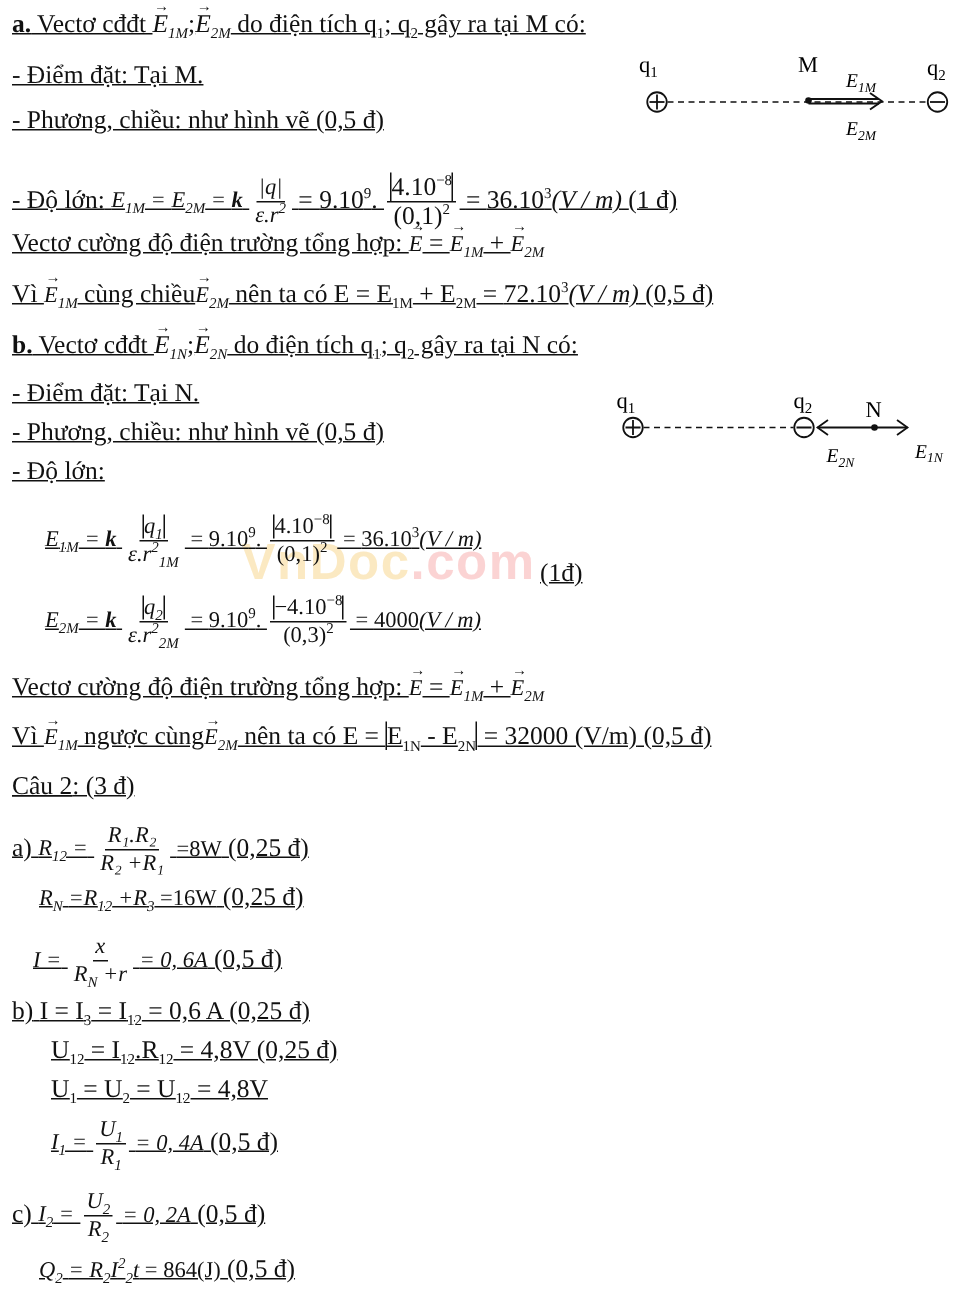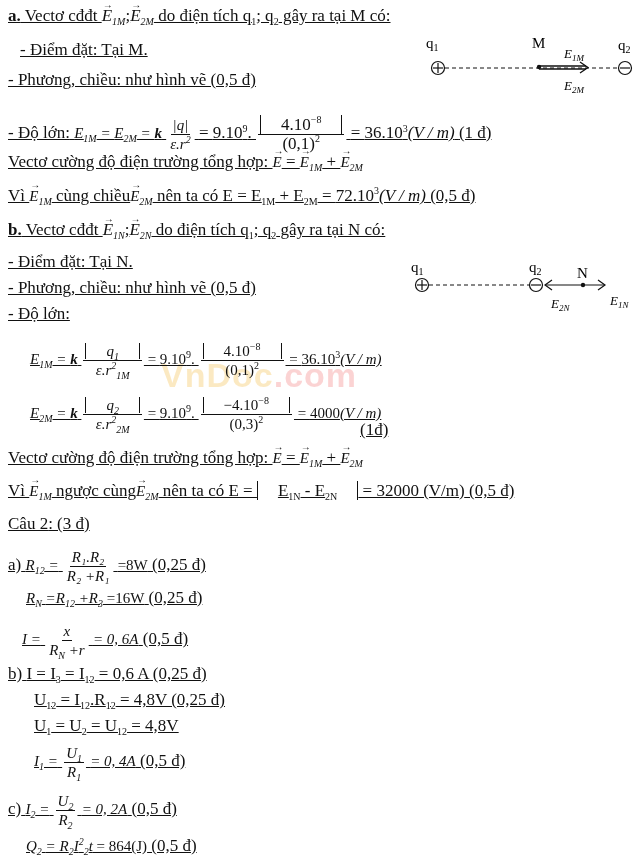--- a/index.html
+++ b/index.html
@@ -15,39 +15,39 @@
   .vec::before {
     content: "\2192"; position: absolute; top: -11px; left: 1px;
     font-size: 10px; font-style: normal;
   }
   sub, sup { font-size: 10px; line-height: 0; }
   .sub-i { font-style: italic; }
   .frac { display: inline-flex; flex-direction: column; align-items: center;
           vertical-align: middle; margin: 0 2px; }
   .frac .num { border-bottom: 1px solid #111; padding: 0 2px; line-height: 18px; }
   .frac .den { padding: 0 2px; line-height: 18px; }
-  .abs { border-left: 1px solid #111; border-right: 1px solid #111; padding: 0 20px; }
+  .abs { border-left: 1px solid #111; border-right: 1px solid #111; padding: 0 0; }
   .u { text-decoration: underline; }
   .diagram { position: absolute; }
   .watermark {
     position: absolute; left: 150px; top: 356px; font-family: "Liberation Sans", sans-serif;
     font-weight: bold; font-size: 34px; letter-spacing: 1px; opacity: 0.45; margin-left: 11px;
   }
   .watermark .w1 { color: #f7cf7a; }
   .watermark .w2 { color: #f7a0a0; }
   .small { font-size: 15px; }
 </style>
 </head>
 <body>
 
 <div class="line" style="top:6px;">
   <span class="b">a.</span><span> Vectơ cđđt </span><span class="vec"><span>E</span><sub class="sub-i">1M</sub></span><span>;</span><span class="vec"><span>E</span><sub class="sub-i">2M</sub></span><span> do điện tích q</span><sub>1</sub><span>; q</span><sub>2</sub><span> gây ra tại M có:</span>
 </div>
 
-<div class="line" style="top:40px;margin-left:12px;">- Điểm đặt: Tại M.</div>
+<div class="line" style="top:40px;">- Điểm đặt: Tại M.</div>
 <div class="line" style="top:70px;">- Phương, chiều: như hình vẽ  (0,5 đ)</div>
 
 <div class="line" style="top:116px;">
   <span>- Độ lớn:</span>
   <span class="m small"><span>E</span><sub>1M</sub> = <span>E</span><sub>2M</sub> = <b><span>k</span></b></span>
   <span class="frac m small">
       <span class="num">|q|</span>
       <span class="den"><span>ε.r</span><sup>2</sup></span>
     </span>
   <span> = </span><span>9.10</span><sup>9</sup>.
@@ -123,21 +123,21 @@
       <span class="den"><span>ε.r</span><sup>2</sup><sub>1M</sub></span>
     </span>
   = <span>9.10</span><sup>9</sup>.
   <span class="frac">
       <span class="num"><span class="abs"><span>4.10</span><sup>−8</sup></span></span>
       <span class="den"><span>(0,1)</span><sup>2</sup></span>
     </span>
   = <span>36.10</span><sup>3</sup><span class="m">(V / m)</span>
 </div>
 
-<div class="line" style="top:372px; left:360px;margin-top:48px;">(1đ)</div>
+<div class="line" style="top:372px; left:360px;">(1đ)</div>
 
 <div class="line small" style="top:396px; left:30px;">
   <span class="m"><span>E</span><sub>2M</sub> = <b>k</b></span>
   <span class="frac m">
       <span class="num"><span class="abs"><span>q</span><sub>2</sub></span></span>
       <span class="den"><span>ε.r</span><sup>2</sup><sub>2M</sub></span>
     </span>
   = <span>9.10</span><sup>9</sup>.
   <span class="frac">
       <span class="num"><span class="abs"><span>−4.10</span><sup>−8</sup></span></span>

